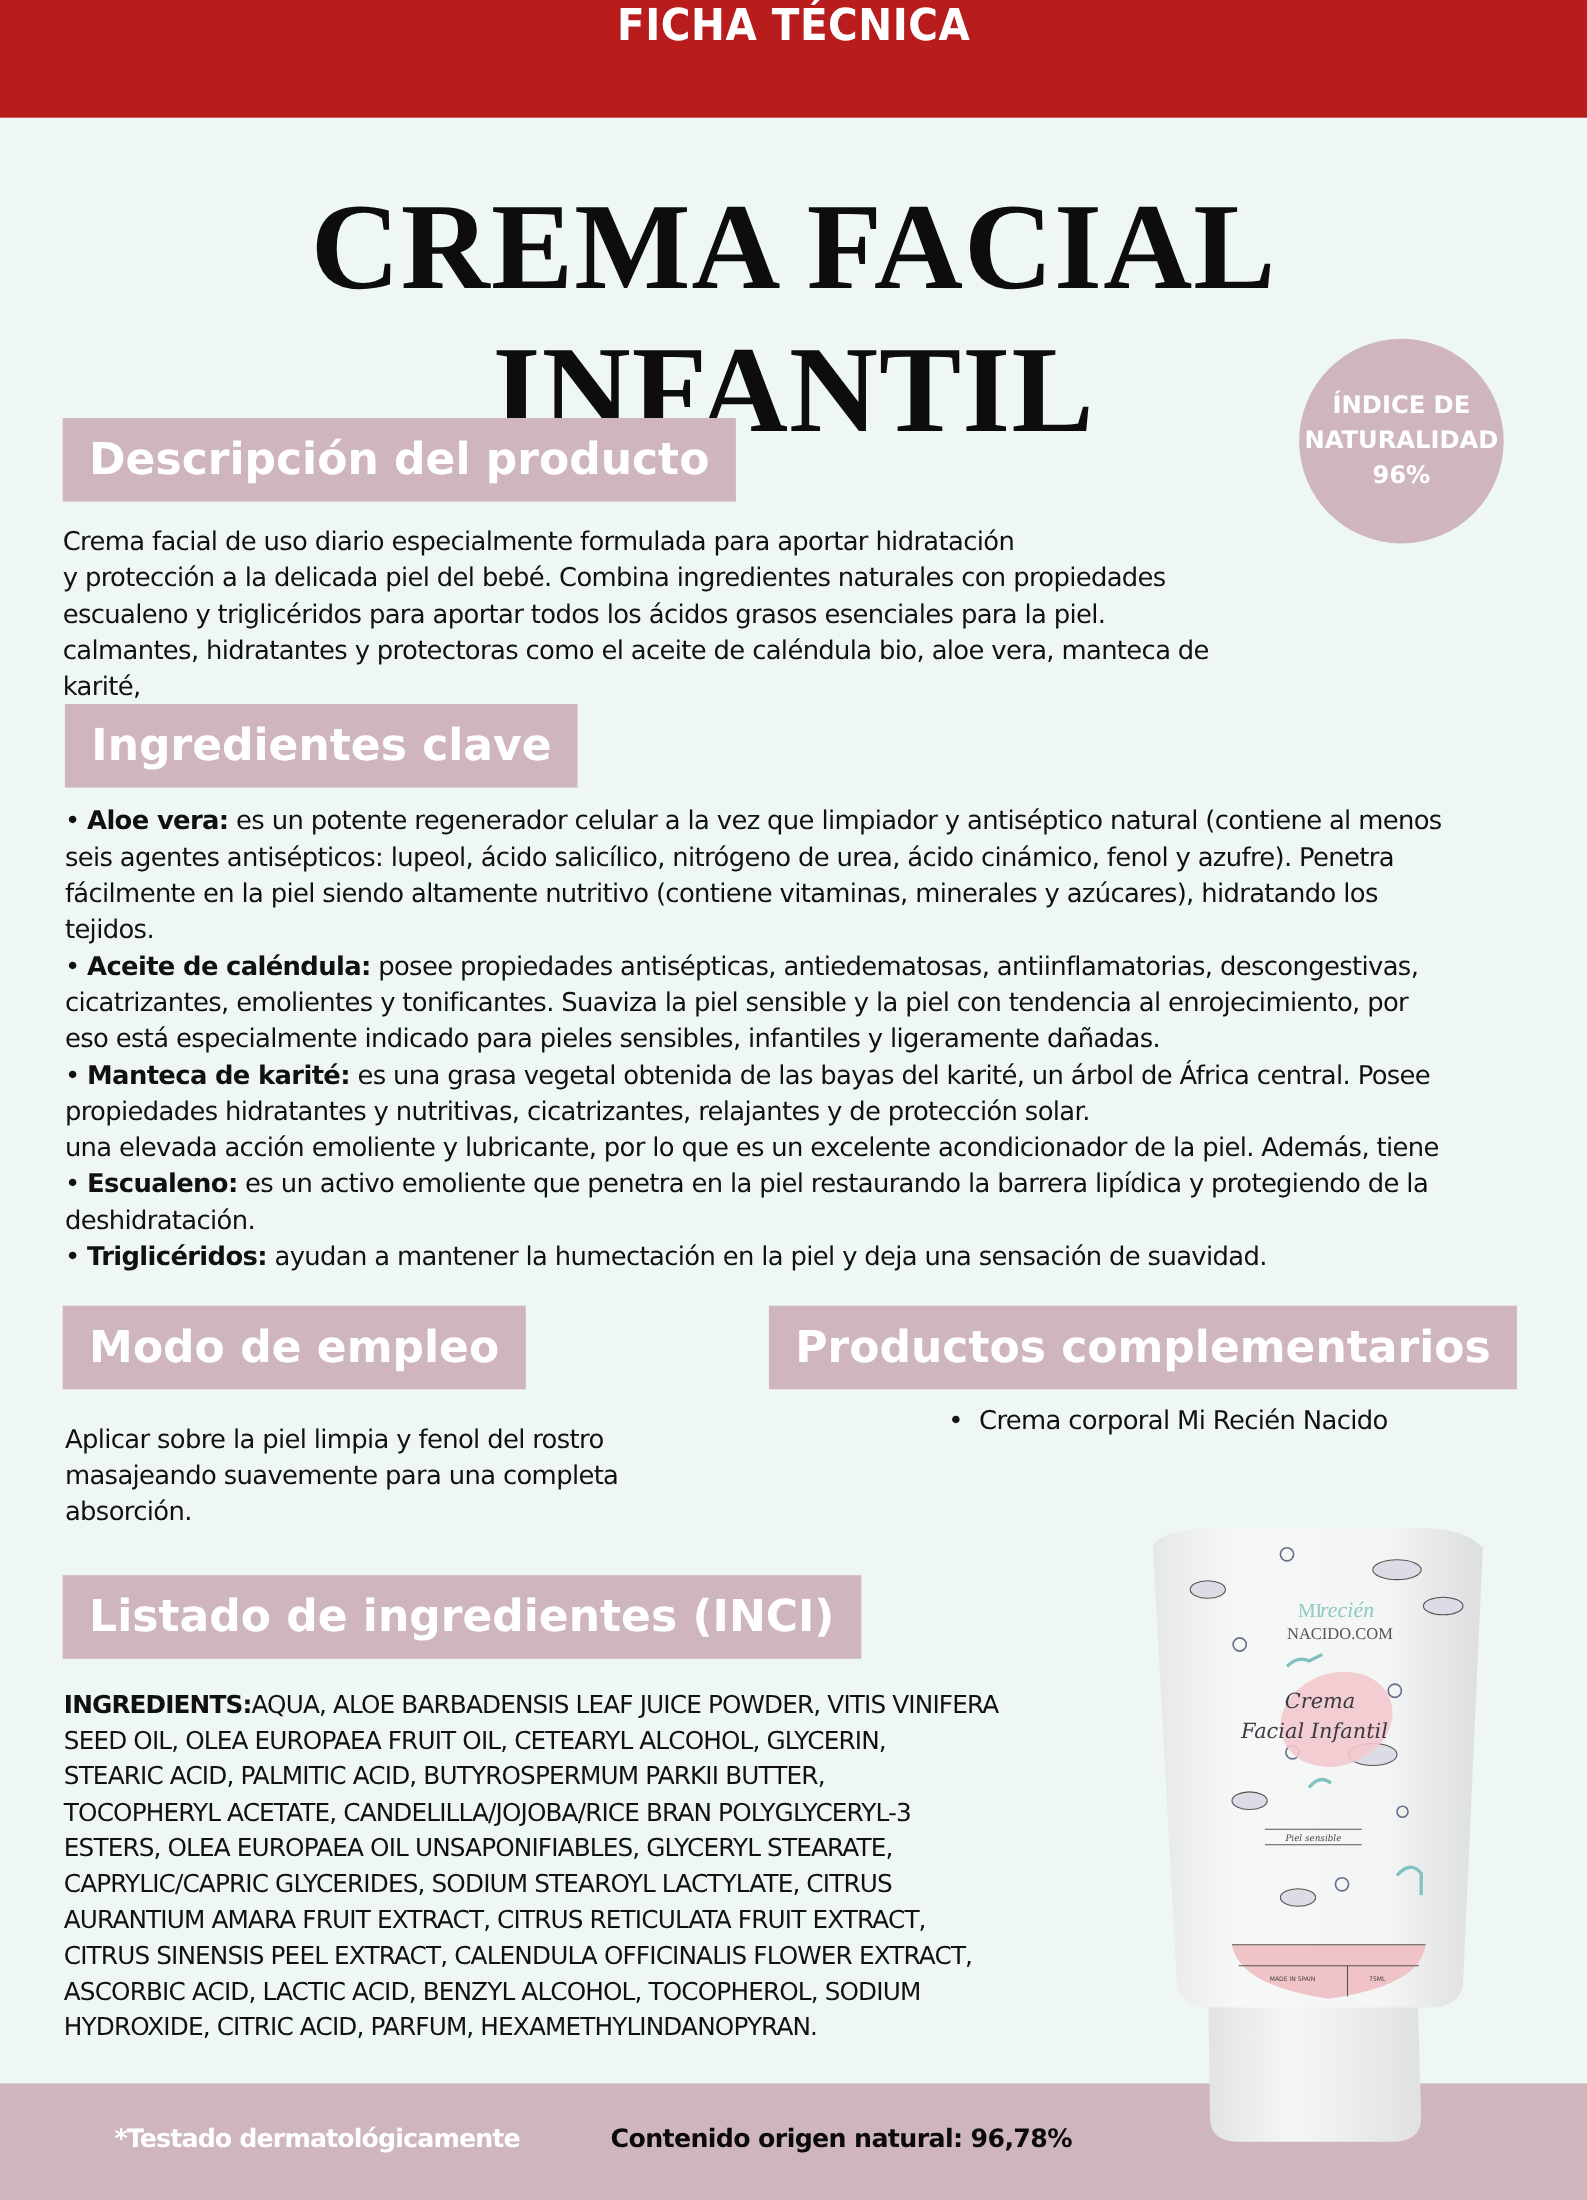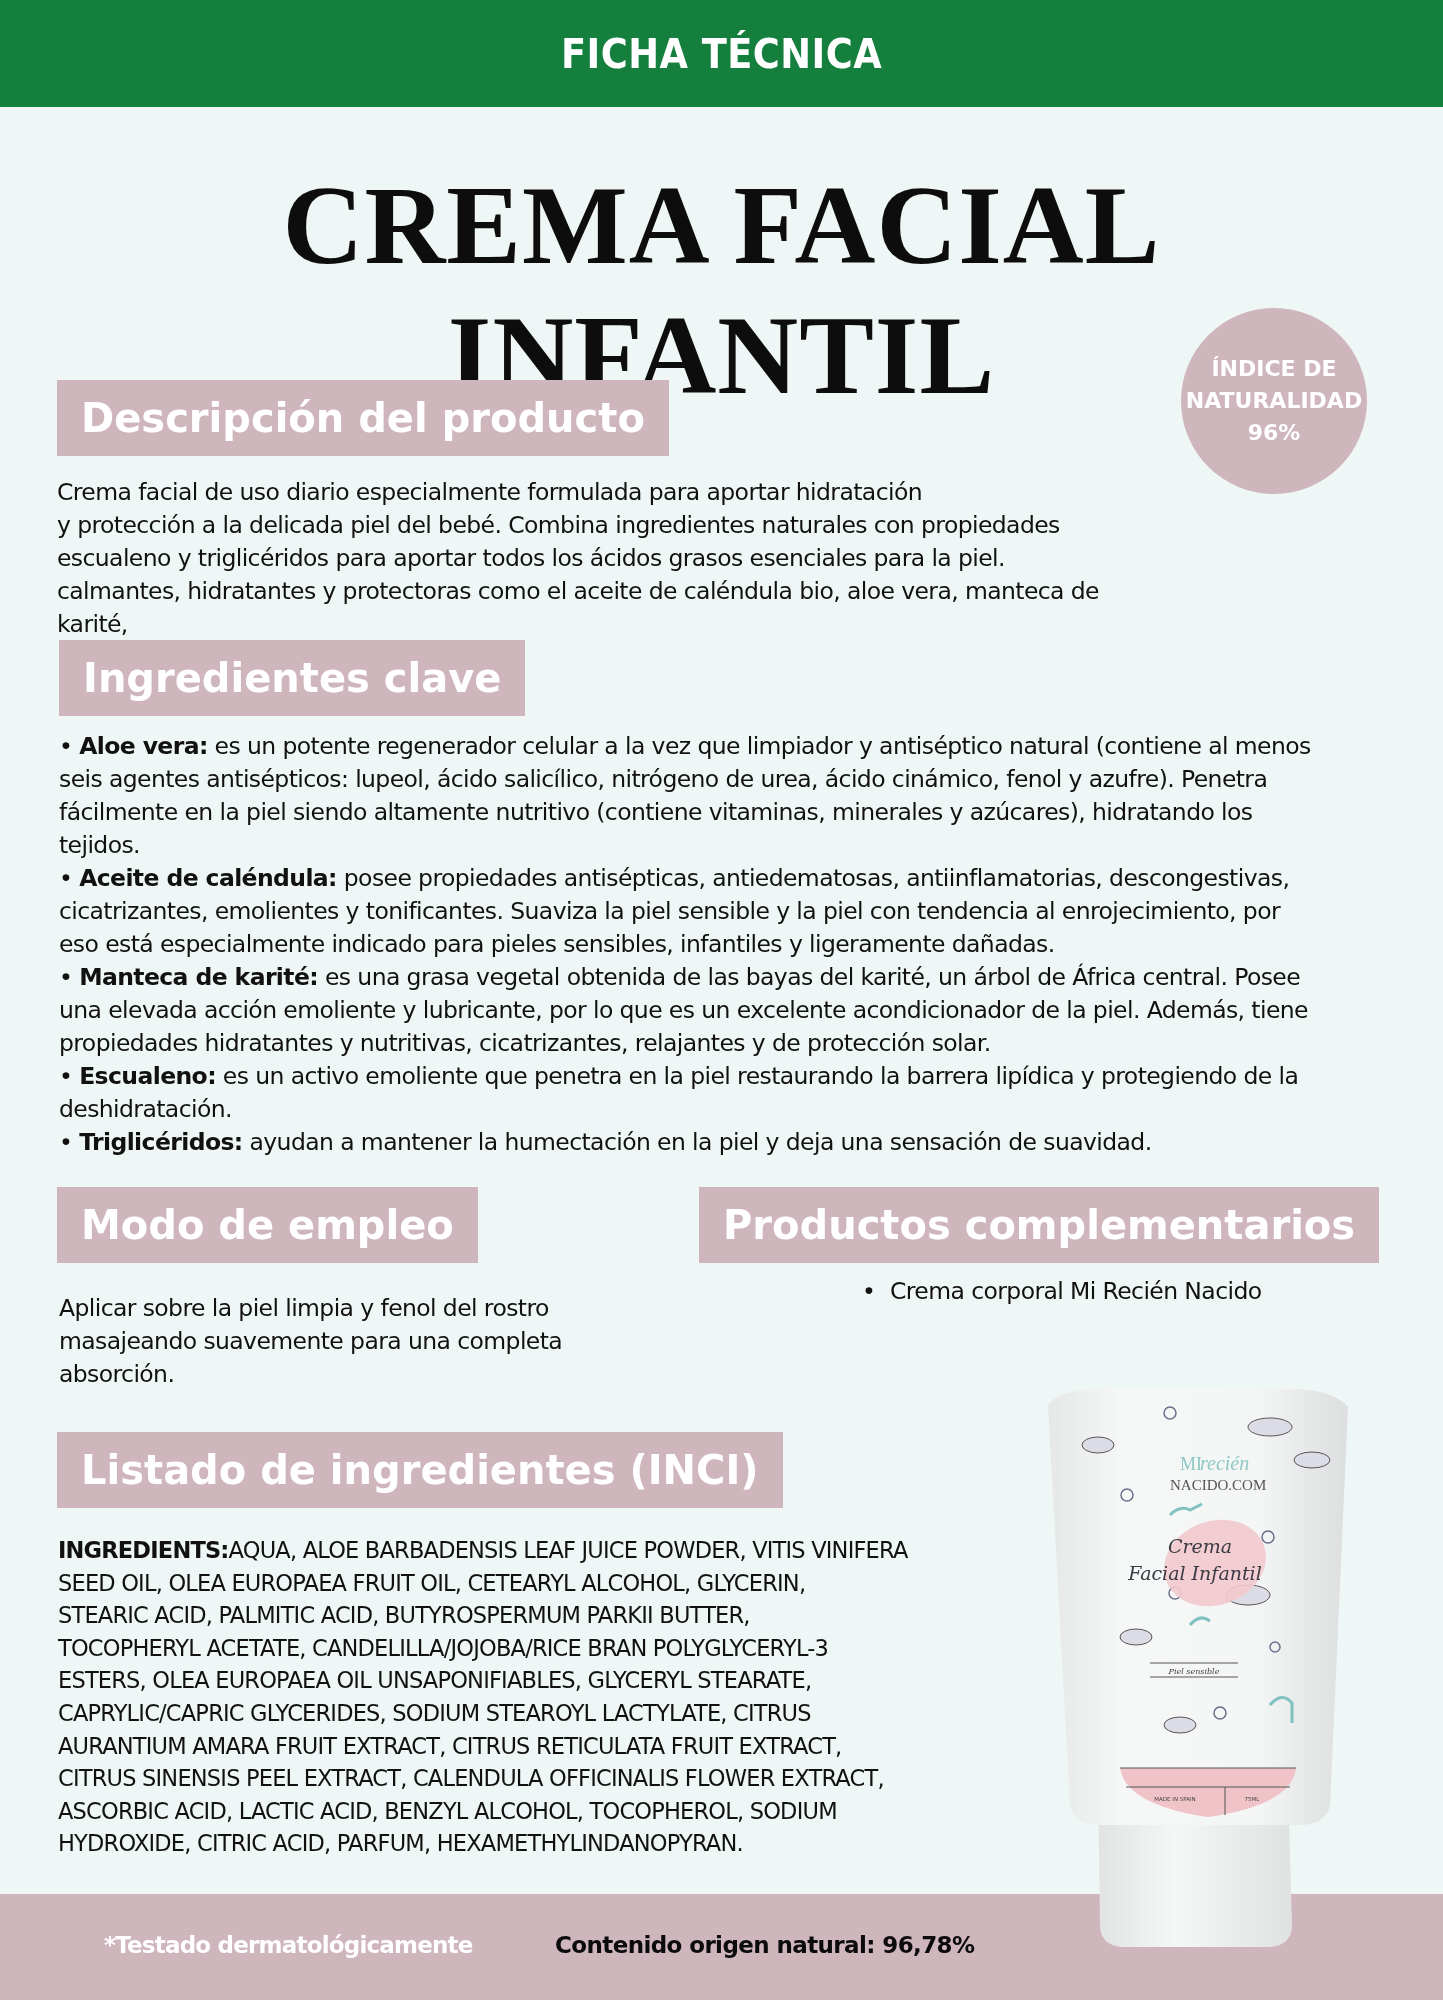--- a/index.html
+++ b/index.html
@@ -6,22 +6,22 @@
   html, body { width: 1443px; height: 2000px; }
   body {
     background: #eff7f6;
     position: relative;
     overflow: hidden;
     font-family: "Liberation Sans", sans-serif;
     color: #111;
   }
   .top-bar {
     position: absolute; left: 0; top: 0; width: 1443px; height: 107px;
-    background: #15803d;
-    display: flex; align-items: center; justify-content: center;
+    background: #b91c1c;
+    display: flex; align-items: flex-start; justify-content: center;
   }
   .top-bar .label {
     color: #fff; font-weight: bold; font-size: 40px; letter-spacing: 0.5px;
     font-family: "DejaVu Sans", sans-serif;
     transform: scaleX(0.92);
   }
   .main-title {
     position: absolute; left: 0; top: 160px; width: 1443px; text-align: center;
     font-family: "Liberation Serif", serif; font-size: 112px; line-height: 130px;
     color: #0d0d0d; letter-spacing: 1px;
@@ -103,22 +103,22 @@
     <div>fácilmente en la piel siendo altamente nutritivo (contiene vitaminas, minerales y azúcares), hidratando los</div>
     <div>tejidos.</div>
   </div>
   <div class="ing-item">
     <div><span>• </span><b>Aceite de caléndula:</b><span> posee propiedades antisépticas, antiedematosas, antiinflamatorias, descongestivas,</span></div>
     <div>cicatrizantes, emolientes y tonificantes. Suaviza la piel sensible y la piel con tendencia al enrojecimiento, por</div>
     <div>eso está especialmente indicado para pieles sensibles, infantiles y ligeramente dañadas.</div>
   </div>
   <div class="ing-item">
     <div><span>• </span><b>Manteca de karité:</b><span> es una grasa vegetal obtenida de las bayas del karité, un árbol de África central. Posee</span></div>
+    <div>propiedades hidratantes y nutritivas, cicatrizantes, relajantes y de protección solar.</div>
     <div>una elevada acción emoliente y lubricante, por lo que es un excelente acondicionador de la piel. Además, tiene</div>
-    <div>propiedades hidratantes y nutritivas, cicatrizantes, relajantes y de protección solar.</div>
   </div>
   <div class="ing-item">
     <div><span>• </span><b>Escualeno:</b><span> es un activo emoliente que penetra en la piel restaurando la barrera lipídica y protegiendo de la</span></div>
     <div>deshidratación.</div>
   </div>
   <div class="ing-item">
     <div><span>• </span><b>Triglicéridos:</b><span> ayudan a mantener la humectación en la piel y deja una sensación de suavidad.</span></div>
   </div>
 </div>
 

